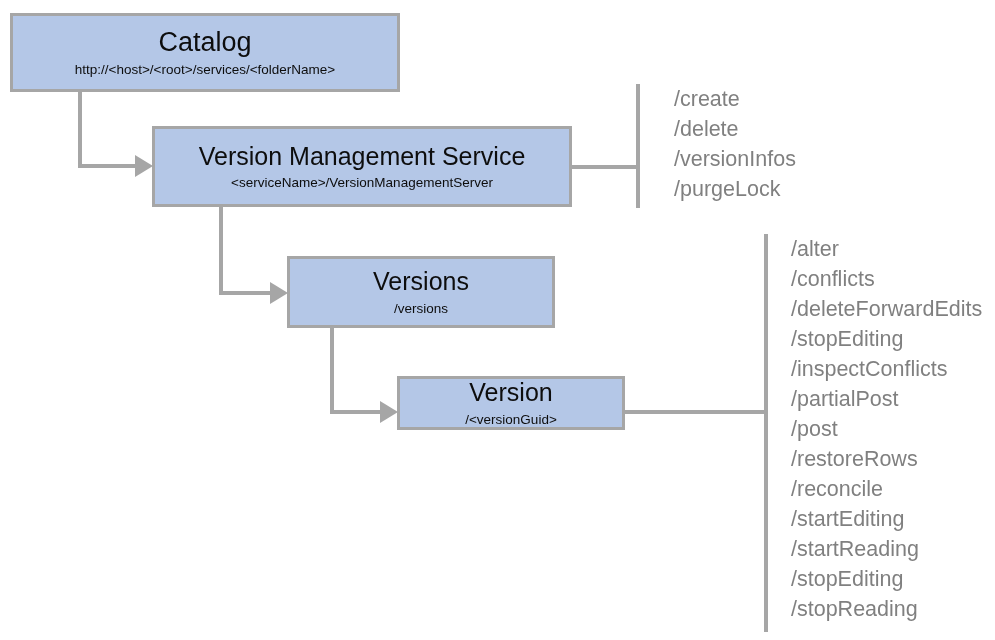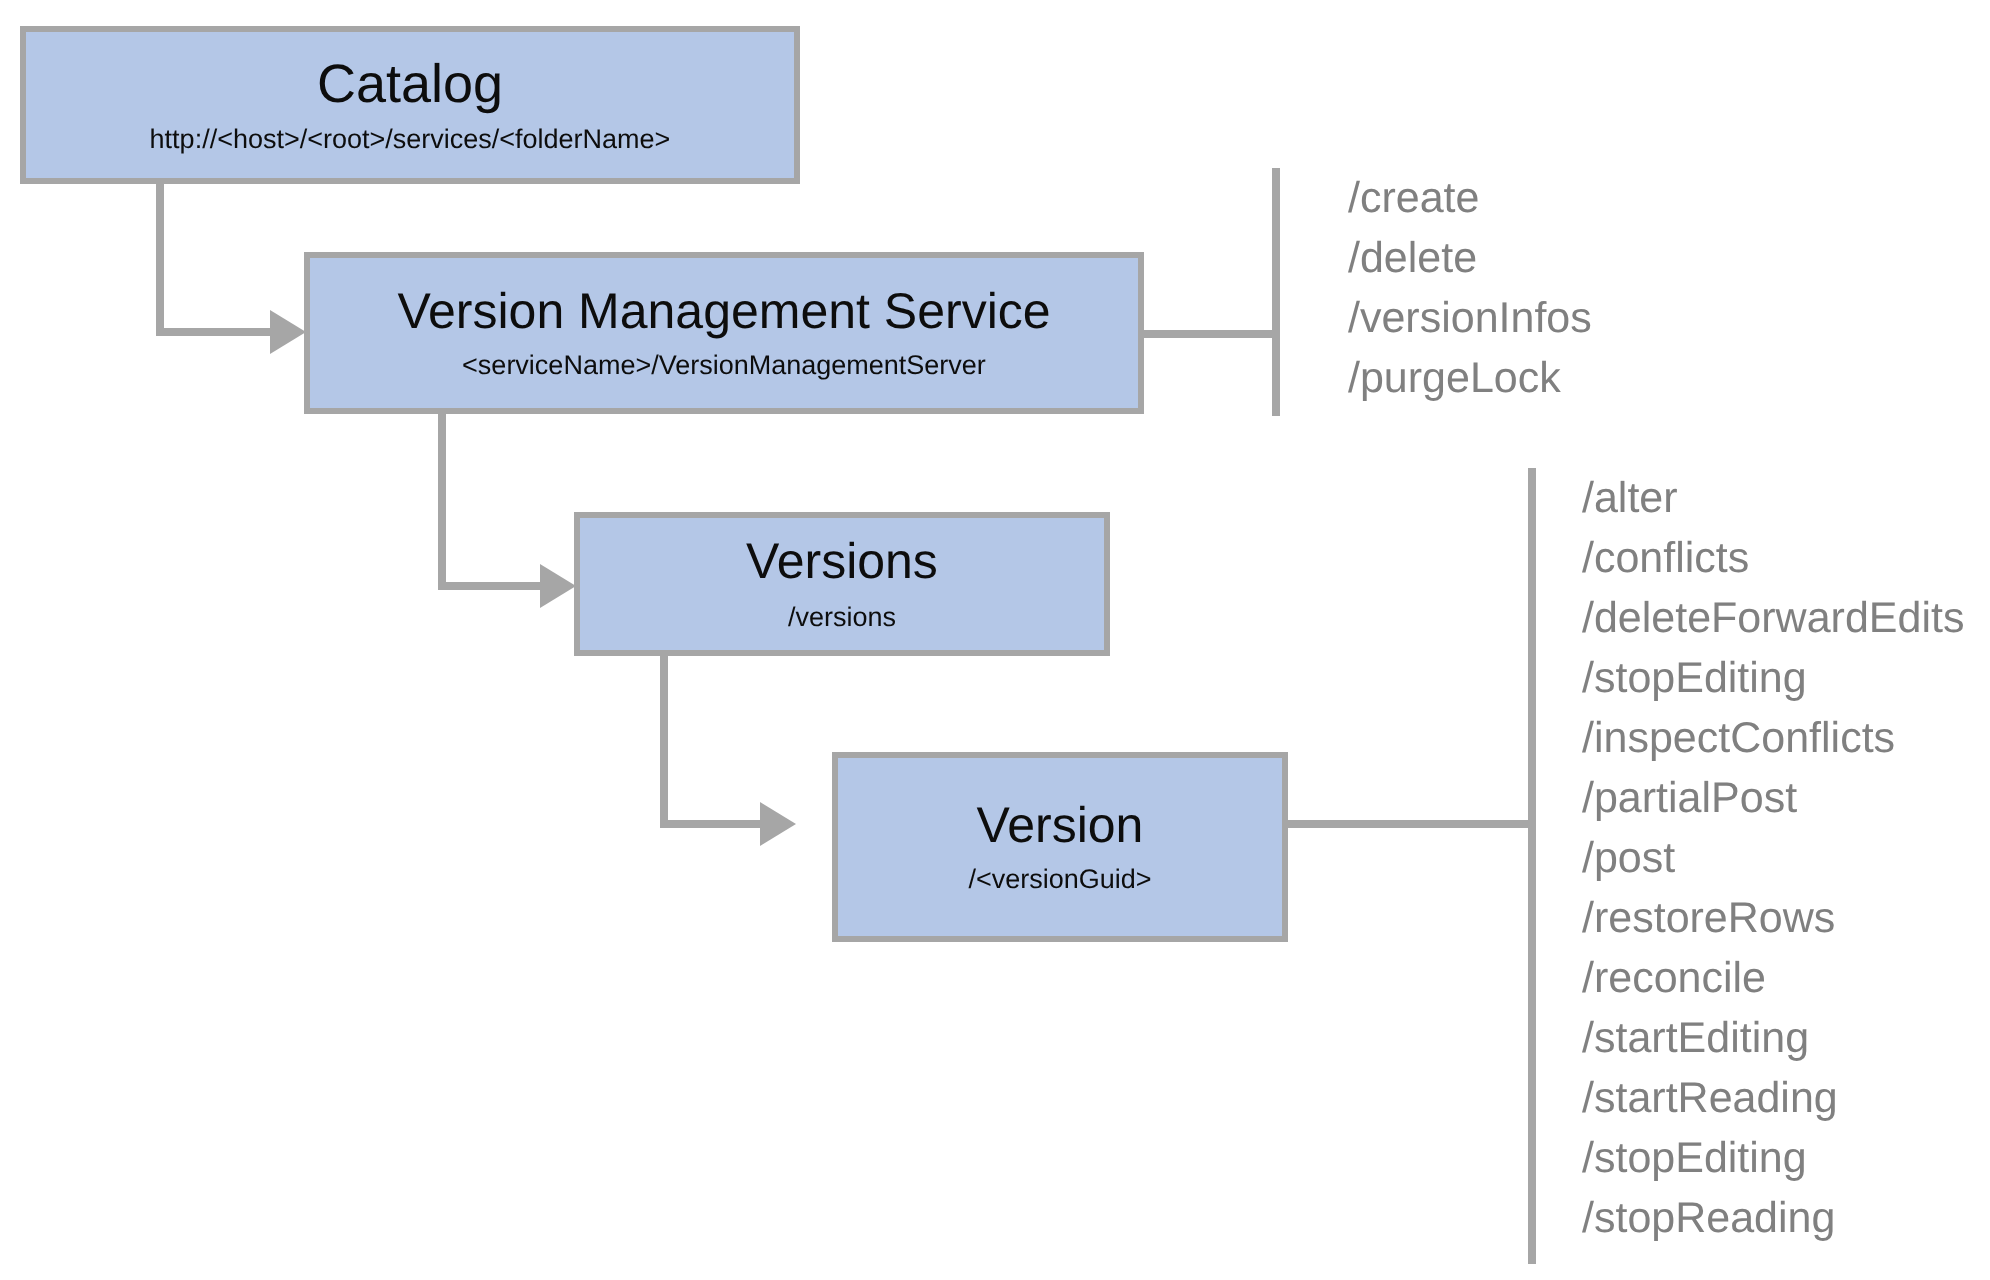--- a/index.html
+++ b/index.html
@@ -46,21 +46,21 @@
     font-weight: 400;
     color: #0d0d0d;
     margin-top: 7px;
     white-space: nowrap;
   }
 
   #node-catalog  { left: 10px;  top: 13px;  width: 390px; height: 79px; }
   #node-catalog .node-title { font-size: 27px; }
   #node-vms      { left: 152px; top: 126px; width: 420px; height: 81px; }
   #node-versions { left: 287px; top: 256px; width: 268px; height: 72px; }
-  #node-version  { left: 416px; top: 376px; width: 228px; height: 95px; }
+  #node-version  { left: 397px; top: 376px; width: 228px; height: 54px; }
 
   
   .conn {
     position: absolute;
     background: #a6a6a6;
   }
   .conn-v { width: 4px; }
   .conn-h { height: 4px; }
 
   .arrowhead {

